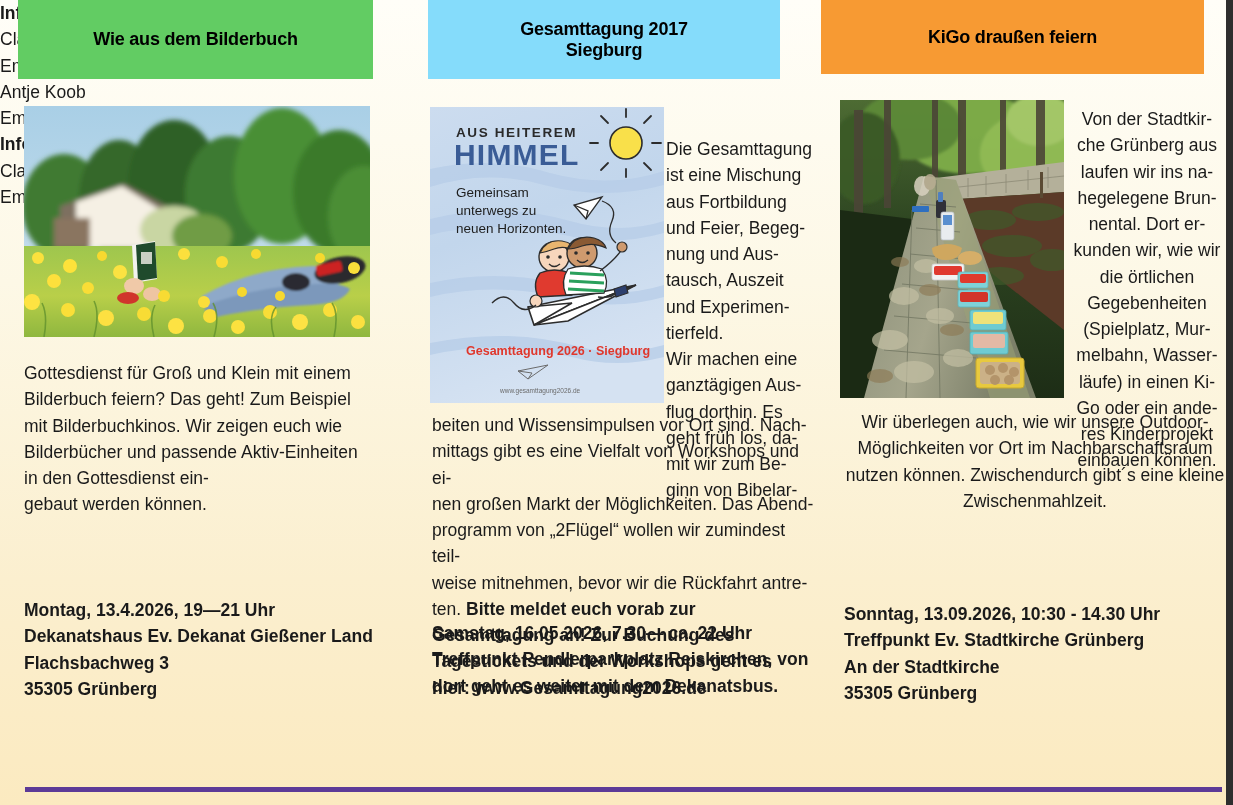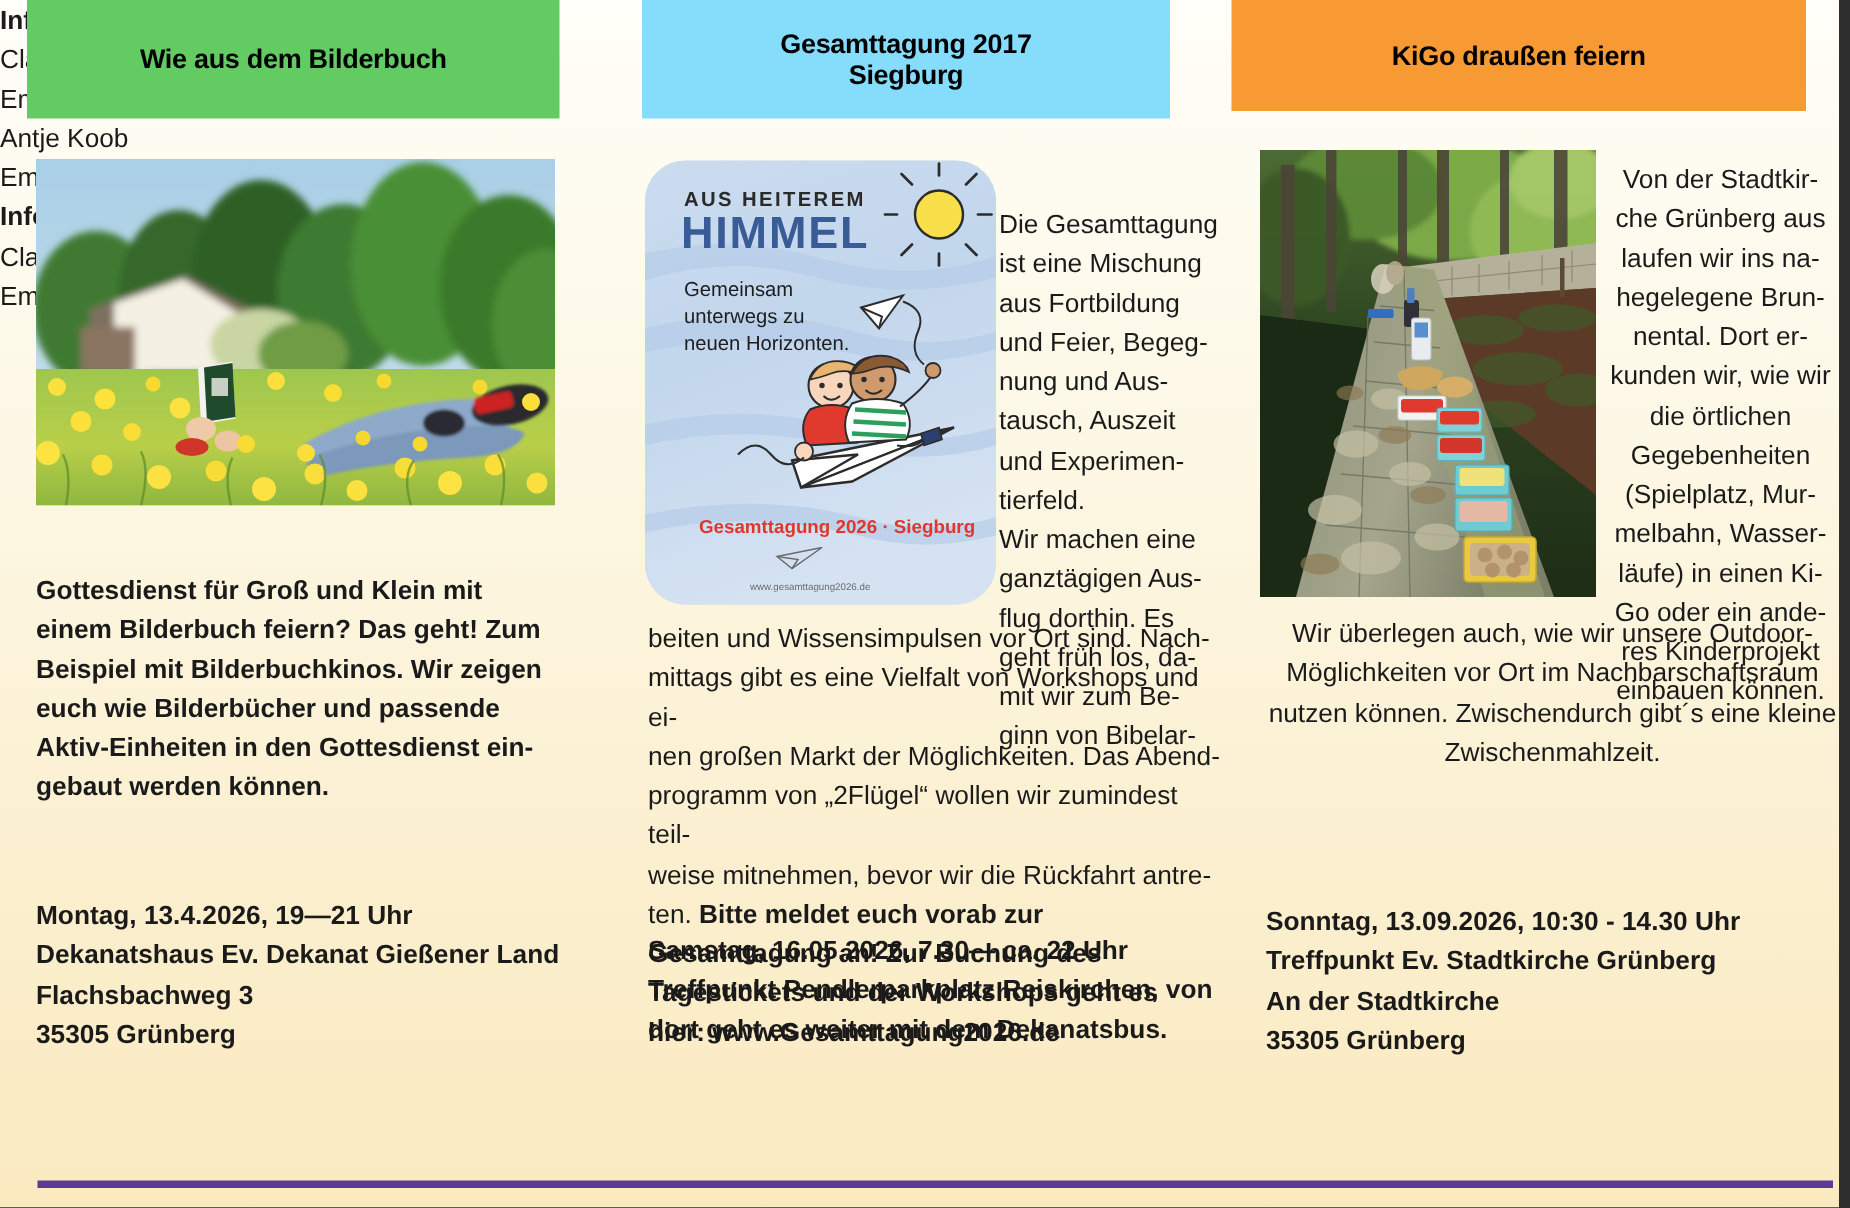--- a/index.html
+++ b/index.html
@@ -59,38 +59,38 @@
     margin-left: 24px;
   }
 
   
   .photo {
     position: absolute;
     overflow: hidden;
     background: #c8d8e8;
   }
   .photo-1 { left: 24px;  top: 106px; width: 346px; height: 231px; }
-  .photo-2 { left: 430px; top: 107px; width: 234px; height: 296px; border-radius: 27px; }
+  .photo-2 { left: 430px; top: 107px; width: 234px; height: 296px; }
   .photo-3 { left: 840px; top: 100px; width: 224px; height: 298px; }
 
   .photo svg { display: block; width: 100%; height: 100%; }
 
   
   .tx {
     position: absolute;
     color: #1a1a1a;
     font-size: 17.5px;
     line-height: 1.50;
     box-sizing: border-box;
     white-space: pre-line;
   }
   .tx.bold { font-weight: bold; }
 
   
-  .c1-body    { left: 24px; top: 380px; width: 352px; font-weight: bold; }
+  .c1-body    { left: 24px; top: 360px; width: 352px; }
   .c1-when    { left: 24px; top: 597px; width: 352px; }
   .c1-contact { left: 24px; top: 702px; width: 352px; }
 
   
   .c2-wrap    { left: 666px; top: 106px; width: 150px; margin-top: 30px; }
   .c2-body2   { left: 432px; top: 412px; width: 382px; }
   .c2-when    { left: 432px; top: 601px; width: 382px; margin-top: 19px; }
   .c2-contact { left: 432px; top: 710px; width: 382px; }
 
   

